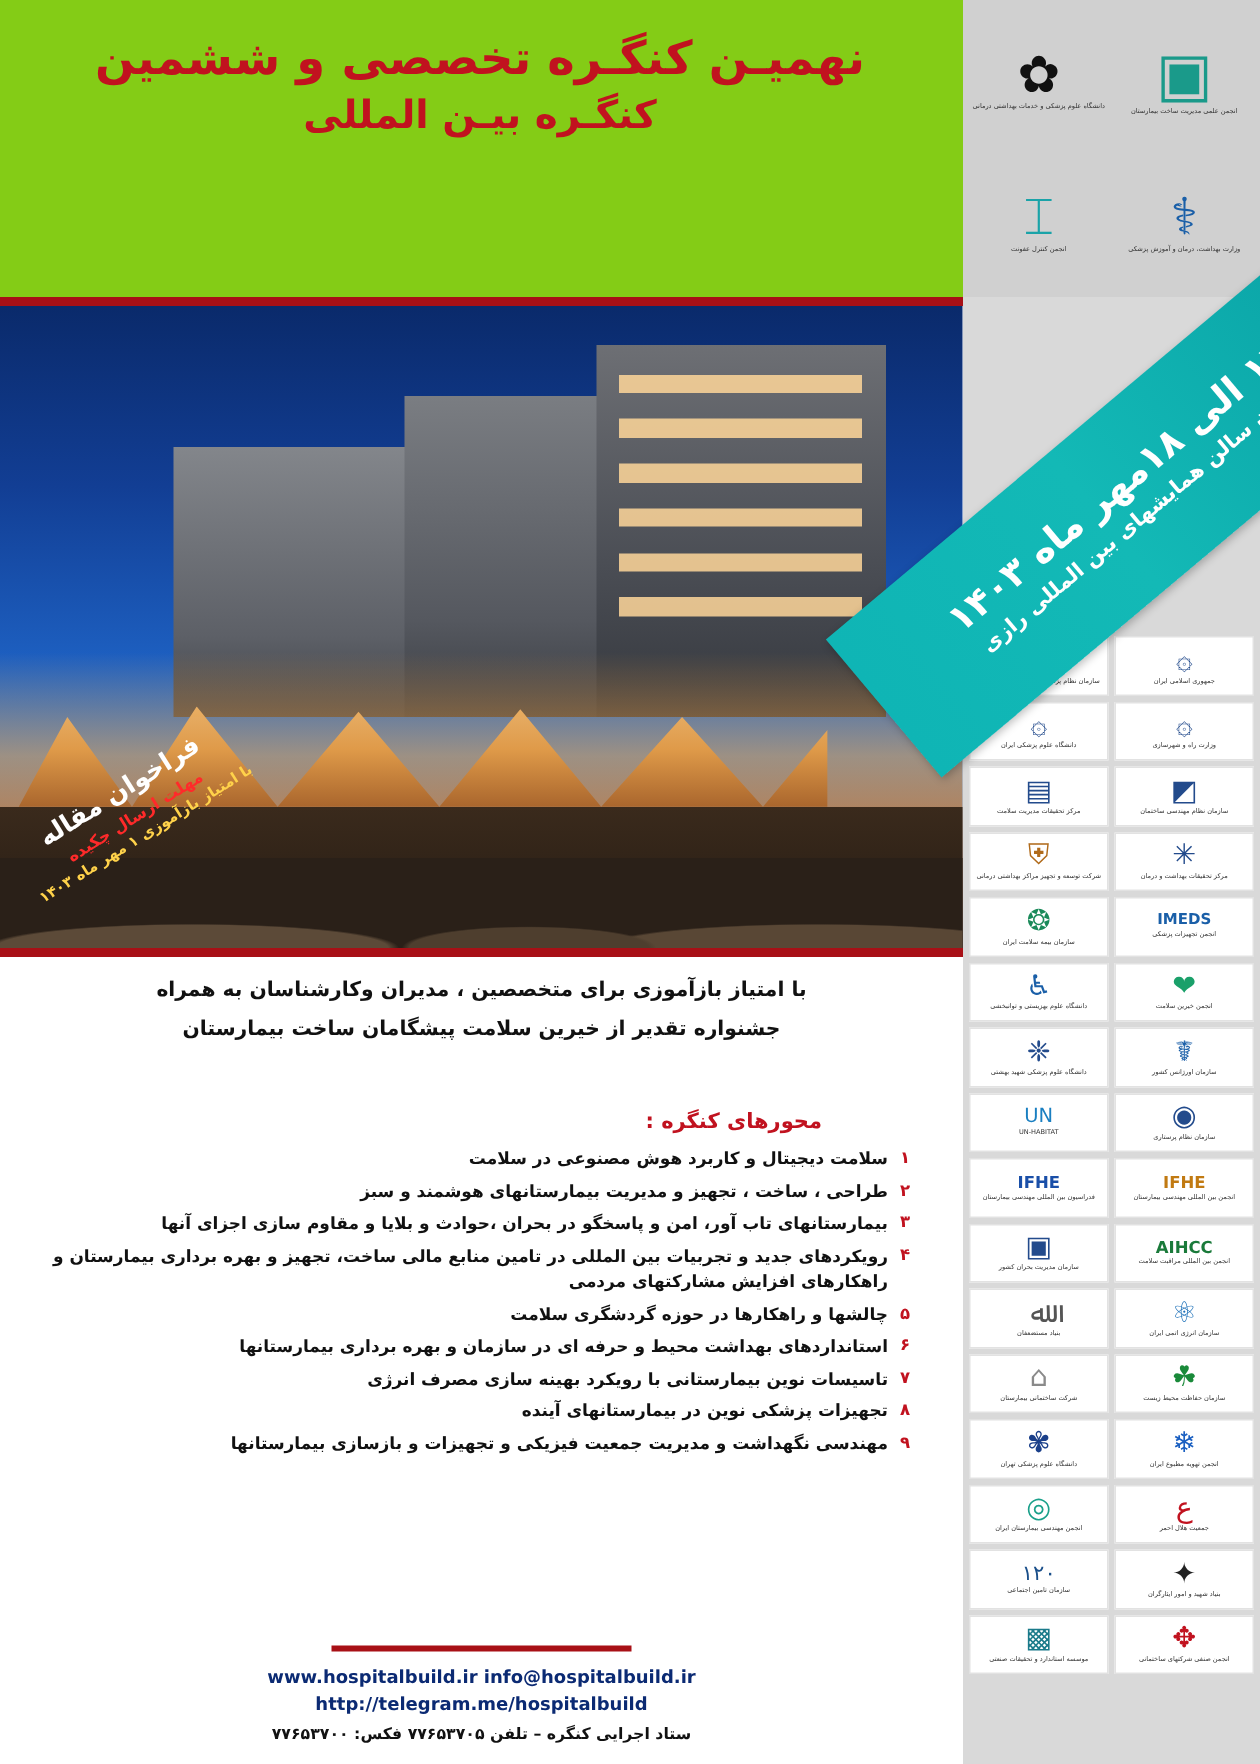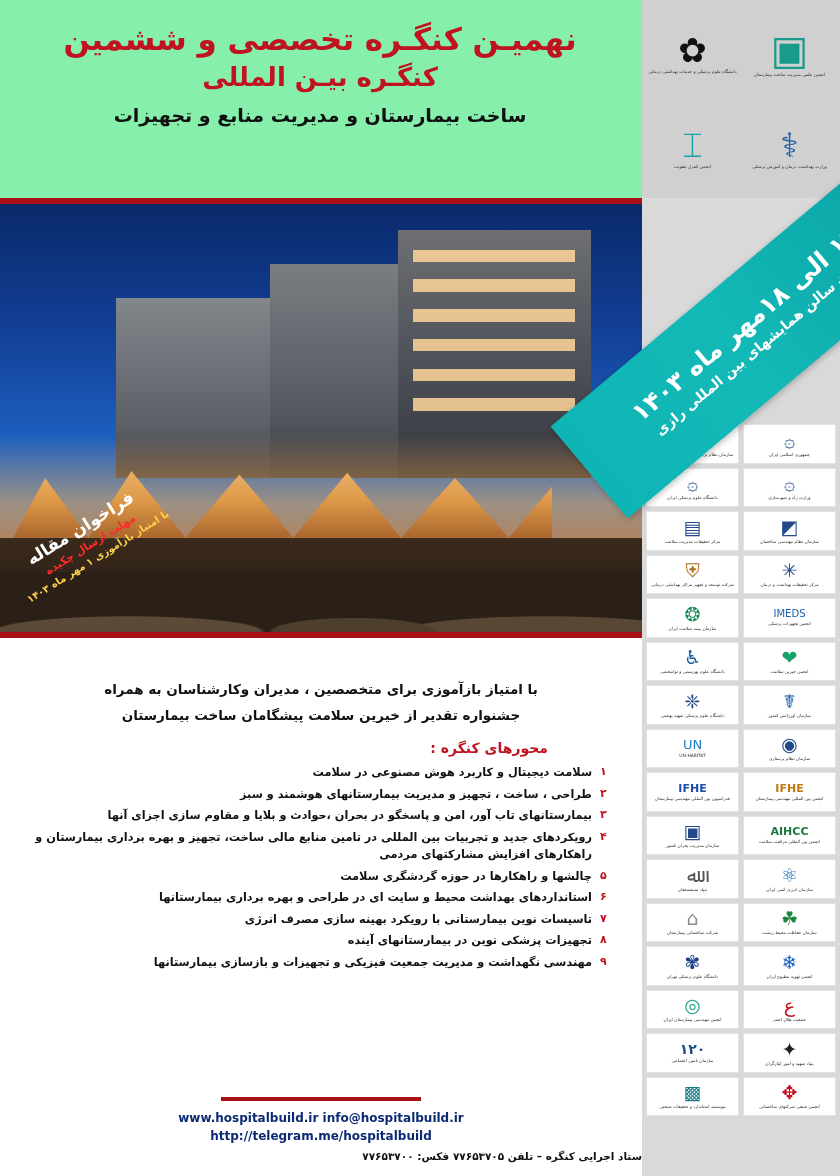--- a/index.html
+++ b/index.html
@@ -31,21 +31,21 @@
   }
   .logo-mark{font-size:19px;line-height:1;color:#234b8c;}
   .logo-cap{font-size:4.4px;color:#333;text-align:center;line-height:1.25;
     margin-top:2px;padding:0 2px;white-space:normal;}
 
   
   .rail-top .logo-cell{border:none;background:transparent;}
 
   
   .titlewrap{
-    position:absolute;top:0;right:198px;left:0;height:198px;background:#86efac;
+    position:absolute;top:0;right:198px;left:0;height:198px;background:#84cc16;
     padding:14px 20px 0 18px;box-sizing:border-box;text-align:center;
   }
   .t1{
     color:#c1121f;font-weight:bold;font-size:31px;letter-spacing:0px;
     line-height:1.28;margin:6px 0 0 0;
   }
   .t2{
     color:#c1121f;font-weight:bold;font-size:26px;line-height:1.2;margin-top:2px;
   }
   .t3{
@@ -106,21 +106,21 @@
     transform:rotate(-40deg);transform-origin:right top;
     box-shadow:0 2px 6px rgba(0,0,0,.25);
     display:flex;align-items:center;justify-content:center;
   }
   .banner-inner{text-align:center;color:#ffffff;padding-bottom:6px;}
   .bn1{font-size:25px;font-weight:bold;line-height:1.15;}
   .bn2{font-size:14px;font-weight:bold;margin-top:4px;}
 
   
   .subhead{
-    position:absolute;top:677px;right:198px;left:0;text-align:center;
+    position:absolute;top:648px;right:198px;left:0;text-align:center;
     color:#111;font-weight:bold;font-size:13.5px;line-height:1.9;
     padding:0 24px;box-sizing:border-box;
   }
 
   
   .topics{
     position:absolute;top:740px;right:198px;left:4px;padding:0 26px 0 20px;box-sizing:border-box;
   }
   .topics-title{
     color:#c1121f;font-weight:bold;font-size:14px;text-align:right;margin-bottom:8px;
@@ -132,21 +132,21 @@
 
   
   .foot{
     position:absolute;bottom:14px;right:198px;left:0;text-align:center;
   }
   .foot-rule{
     width:200px;height:4px;background:#a81016;margin:0 auto 8px auto;
   }
   .foot-title{color:#c1121f;font-weight:bold;font-size:12px;margin-bottom:5px;}
   .foot-line{color:#0b2a73;font-weight:bold;font-size:12px;line-height:1.55;direction:ltr;}
-  .foot-small{color:#111;font-weight:bold;font-size:10.5px;margin-top:4px;text-align:right;}
+  .foot-small{color:#111;font-weight:bold;font-size:10.5px;margin-top:4px;}
 </style>
 </head>
 <body>
 
 <div class="poster">
 
   <div class="rail">
     <div class="rail-top">
       <div class="logo-grid" style="top:4px;right:0;width:198px;height:194px;grid-template-rows:1fr 1fr;">
         <div class="logo-cell">
@@ -195,21 +195,21 @@
         </div>
       <div class="logo-cell">
           <div class="logo-mark">✳</div>
           <div class="logo-cap">مرکز تحقیقات بهداشت و درمان</div>
         </div>
       <div class="logo-cell">
           <div class="logo-mark" style="color:#b06a1a;">⛨</div>
           <div class="logo-cap">شرکت توسعه و تجهیز مراکز بهداشتی درمانی</div>
         </div>
       <div class="logo-cell">
-          <div class="logo-mark" style="font-size:10px;color:#1a5fa8;font-weight:normal;">IMEDS</div>
+          <div class="logo-mark" style="font-size:10px;color:#1a5fa8;font-weight:bold;">IMEDS</div>
           <div class="logo-cap">انجمن تجهیزات پزشکی</div>
         </div>
       <div class="logo-cell">
           <div class="logo-mark" style="color:#1a8a5a;">❂</div>
           <div class="logo-cap">سازمان بیمه سلامت ایران</div>
         </div>
       <div class="logo-cell">
           <div class="logo-mark" style="color:#1aa06a;">❤</div>
           <div class="logo-cap">انجمن خیرین سلامت</div>
         </div>
@@ -279,38 +279,37 @@
         </div>
       <div class="logo-cell">
           <div class="logo-mark" style="color:#1aa08a;">◎</div>
           <div class="logo-cap">انجمن مهندسی بیمارستان ایران</div>
         </div>
       <div class="logo-cell">
           <div class="logo-mark" style="color:#222;">✦</div>
           <div class="logo-cap">بنیاد شهید و امور ایثارگران</div>
         </div>
       <div class="logo-cell">
-          <div class="logo-mark" style="font-size:14px;color:#1a4f8a;font-weight:bold;">۱۲۰</div>
+          <div class="logo-mark" style="font-size:14px;color:#1a4f8a;font-weight:normal;">۱۲۰</div>
           <div class="logo-cap">سازمان تامین اجتماعی</div>
         </div>
       <div class="logo-cell">
           <div class="logo-mark" style="color:#c1121f;">✥</div>
           <div class="logo-cap">انجمن صنفی شرکتهای ساختمانی</div>
         </div>
       <div class="logo-cell">
           <div class="logo-mark" style="color:#1a7a8a;">▩</div>
           <div class="logo-cap">موسسه استاندارد و تحقیقات صنعتی</div>
         </div>
     </div>
   </div>
 
   <div class="titlewrap">
     <div class="t1">نهمیـن کنگـره تخصصی و ششمین</div>
     <div class="t2">کنگـره بیـن المللی</div>
-    <div class="t3">ساخت بیمارستان و مدیریت منابع و تجهیزات</div>
   </div>
 
   <div class="hero">
     <div class="sky"></div>
     <div class="bldg b3"></div>
     <div class="bldg b2"></div>
     <div class="bldg b1">
       <div class="win" style="left:8%;top:8%;width:84%;height:5%;"></div>
       <div class="win" style="left:8%;top:20%;width:84%;height:5%;"></div>
       <div class="win" style="left:8%;top:32%;width:84%;height:5%;"></div>
@@ -360,21 +359,21 @@
     <div class="topic-row">
       <div class="topic-num">۴</div>
       <div class="topic-txt">رویکردهای جدید و تجربیات بین المللی در تامین منابع مالی ساخت، تجهیز و بهره برداری بیمارستان و راهکارهای  افزایش مشارکتهای مردمی</div>
     </div>
     <div class="topic-row">
       <div class="topic-num">۵</div>
       <div class="topic-txt">چالشها و راهکارها در حوزه گردشگری سلامت</div>
     </div>
     <div class="topic-row">
       <div class="topic-num">۶</div>
-      <div class="topic-txt">استانداردهای بهداشت محیط و سایت ای در طراحی و بهره برداری بیمارستانها</div>
+      <div class="topic-txt">استانداردهای بهداشت محیط و حرفه ای در سازمان و بهره برداری بیمارستانها</div>
     </div>
     <div class="topic-row">
       <div class="topic-num">۷</div>
       <div class="topic-txt">تاسیسات نوین بیمارستانی با رویکرد بهینه سازی مصرف انرژی</div>
     </div>
     <div class="topic-row">
       <div class="topic-num">۸</div>
       <div class="topic-txt">تجهیزات پزشکی  نوین در بیمارستانهای آینده</div>
     </div>
     <div class="topic-row">

